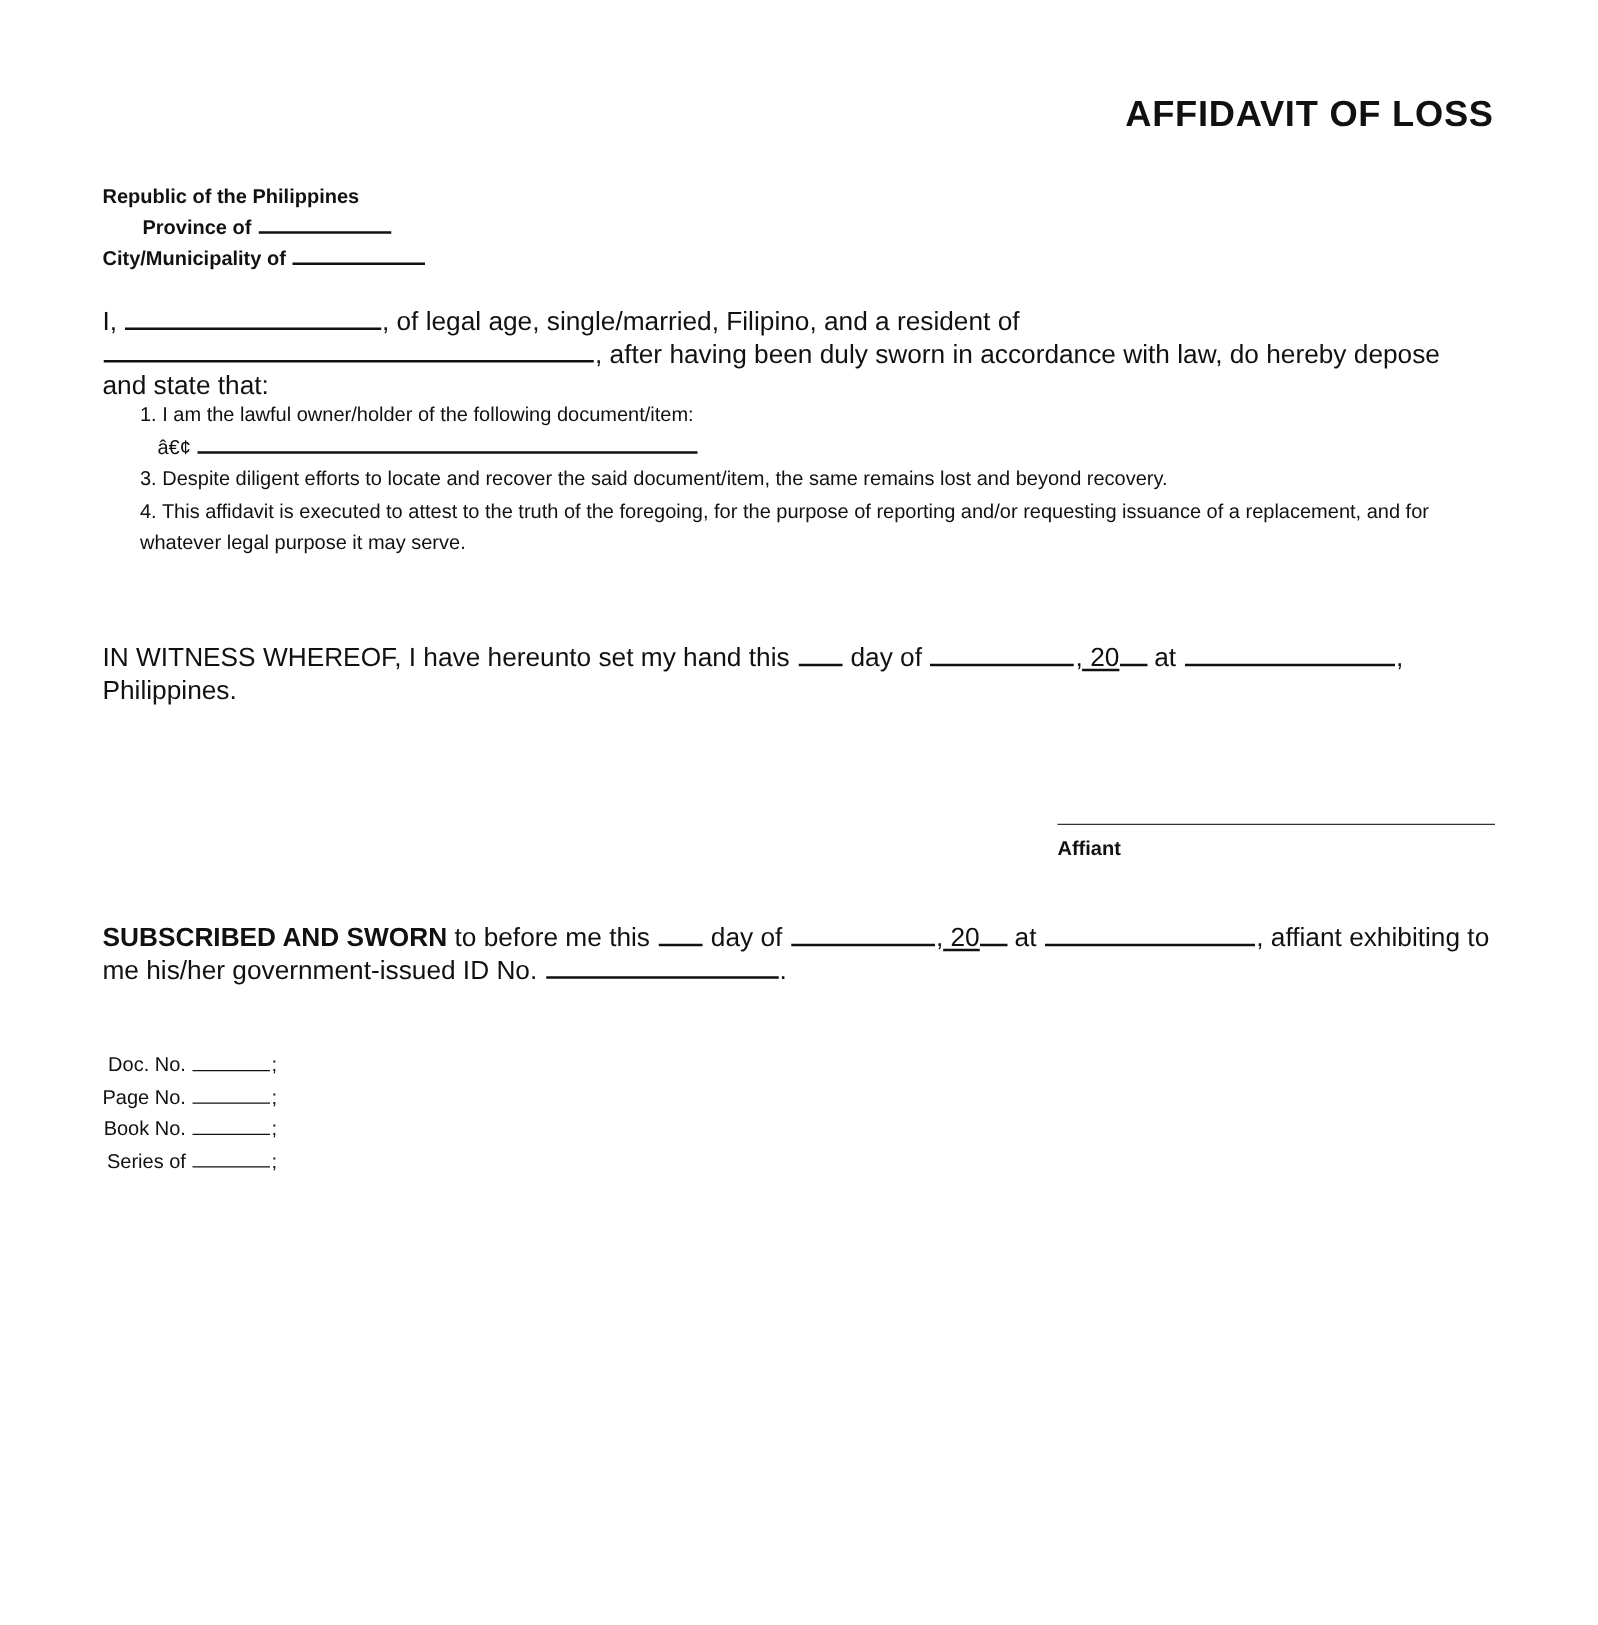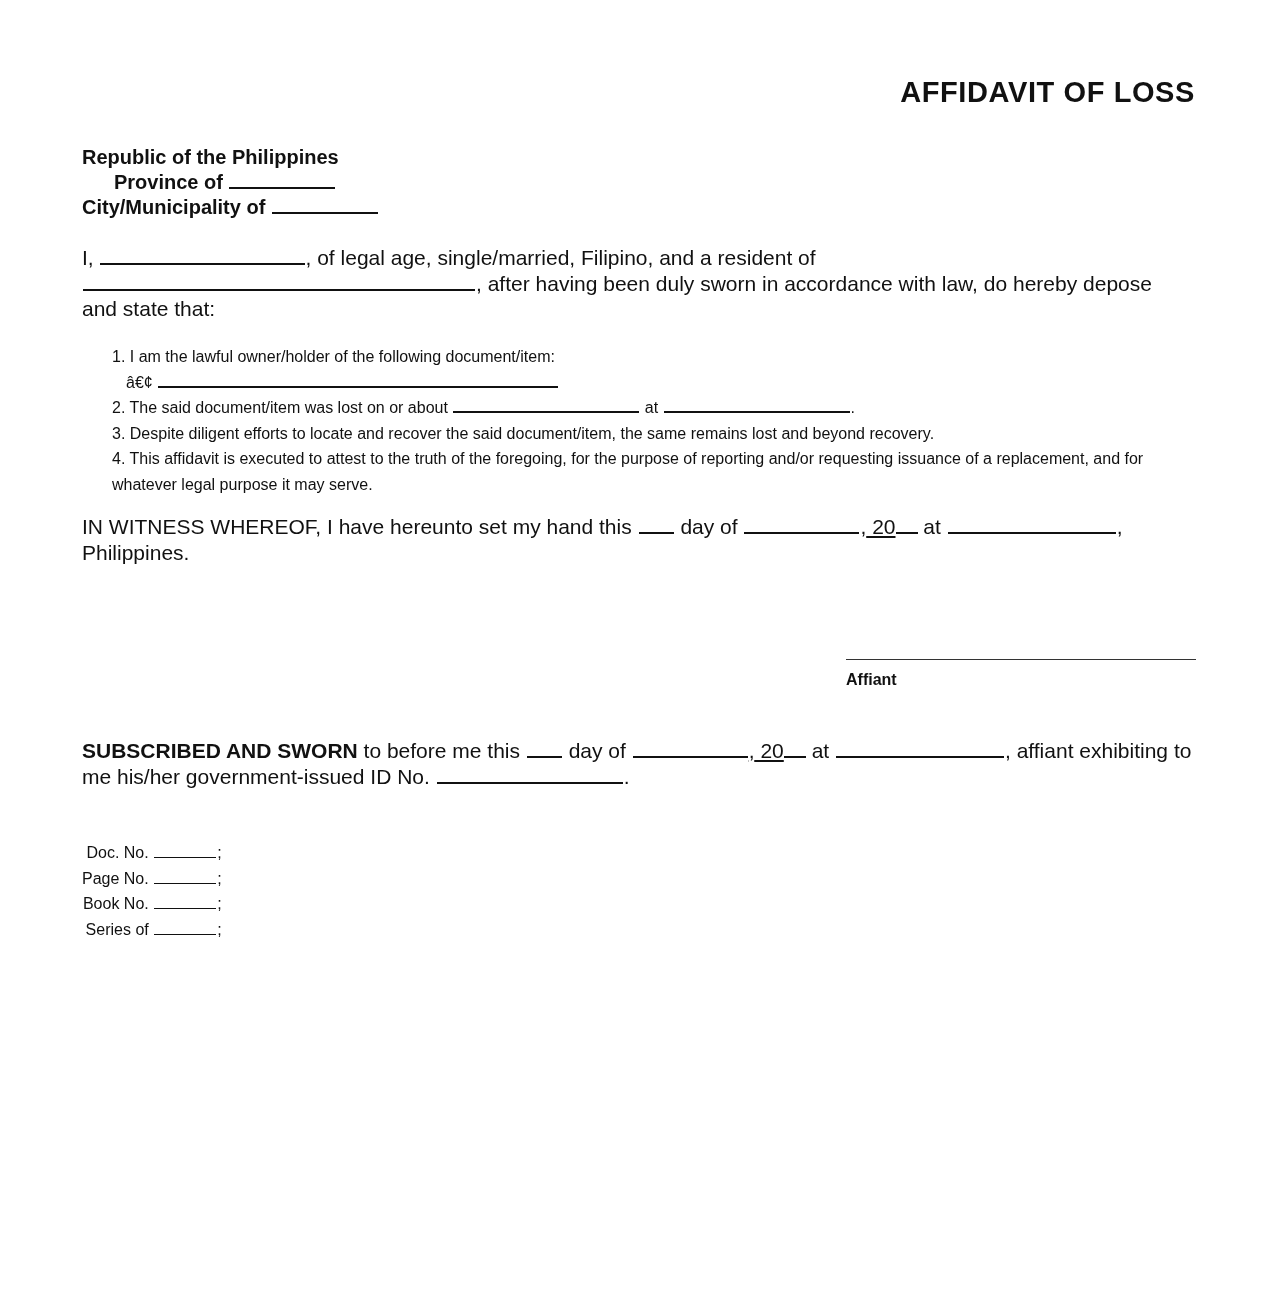--- a/index.html
+++ b/index.html
@@ -5,25 +5,25 @@
   html, body { margin: 0; padding: 0; background: #ffffff; }
   body {
     width: 1278px; height: 1300px; position: relative; overflow: hidden;
     font-family: "Liberation Sans", sans-serif; color: #111111; font-size: 16px;
   }
   .page { position: absolute; left: 82px; top: 0; width: 1110px; }
   .title {
     position: absolute; left: 0; width: 1113px; top: 76px; text-align: right;
     font-size: 29px; font-weight: bold; letter-spacing: 0.6px;
   }
-  .hdr { position: absolute; left: 0; font-weight: bold; font-size: 20px; line-height: 25px; }
+  .hdr { position: absolute; left: 0; font-weight: bold; font-size: 16px; line-height: 25px; }
   .blank { display: inline-block; border-bottom: 2px solid #111; height: 14px; vertical-align: baseline; margin: 0 1px; }
   .blank.thin { border-bottom-width: 1.5px; }
   .para { position: absolute; left: 0; width: 1110px; line-height: 25.5px; font-size: 21px; }
-  .list { position: absolute; left: 30px; width: 1070px; line-height: 25.5px; font-size: 16px; margin-top: 24px; }
+  .list { position: absolute; left: 30px; width: 1070px; line-height: 25.5px; font-size: 16px; }
   .list .bullet-line { padding-left: 14px; }
   .u20 { text-decoration: underline; }
   .sigline { position: absolute; left: 764px; top: 659px; width: 350px; border-top: 1px solid #333; }
   .affiant { position: absolute; left: 764px; top: 671px; width: 350px; text-align: left; font-weight: bold; font-size: 16px; }
   .notary { position: absolute; left: 0; top: 840px; line-height: 25.5px; font-size: 16px; text-align: right; }
 </style>
 </head>
 <body>
 
 <div class="page">
@@ -48,26 +48,20 @@
     <span class="blank" style="width:392px;"></span><span>, after having been duly sworn in accordance with law, do hereby depose and state that:</span>
   </div>
 
   <div class="list" style="top:320px;">
     <div>
       <span>1. I am the lawful owner/holder of the following document/item:</span>
     </div>
     <div class="bullet-line">
       <span>â€¢</span>
       <span class="blank" style="width:400px;"></span>
-    </div>
-    <div>
-      <span>2. The said document/item was lost on or about</span>
-      <span class="blank" style="width:186px;"></span>
-      <span>at</span>
-      <span class="blank" style="width:186px;"></span><span>.</span>
     </div>
     <div>
       <span>3. Despite diligent efforts to locate and recover the said document/item, the same remains lost and beyond recovery.</span>
     </div>
     <div>
       <span>4. This affidavit is executed to attest to the truth of the foregoing, for the purpose of reporting and/or requesting issuance of a replacement, and for whatever legal purpose it may serve.</span>
     </div>
   </div>
 
   <div class="para" style="top:514px;">

